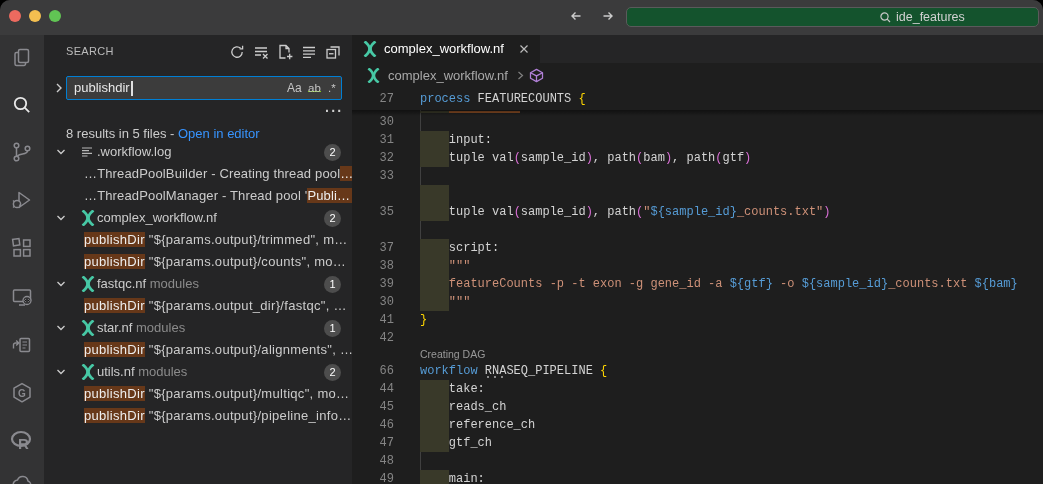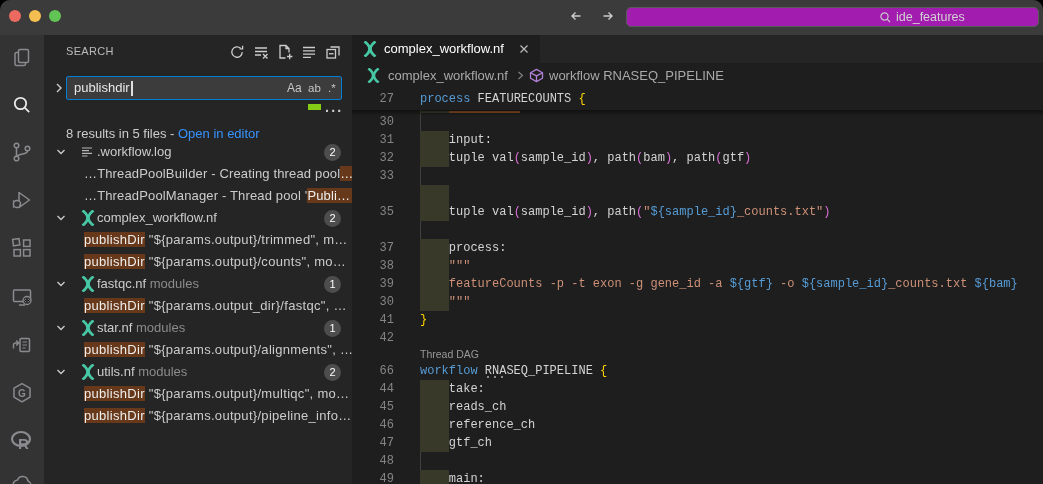--- a/index.html
+++ b/index.html
@@ -1,19 +1,19 @@
 <!DOCTYPE html>
 <html><head><meta charset="utf-8"><style>
 *{margin:0;padding:0;box-sizing:border-box}
 body{width:1043px;height:484px;background:#000;font-family:"Liberation Sans",sans-serif;overflow:hidden}
 .ab{position:absolute}
 #win{position:relative;width:1043px;height:484px;background:#1e1e1e;border-radius:10px 10px 0 0;overflow:hidden}
 #titlebar{position:absolute;left:0;top:0;width:1043px;height:35px;background:#3b3b3c}
 .tl{position:absolute;top:10px;width:12px;height:12px;border-radius:50%}
-#cc{position:absolute;left:626px;top:7px;width:413px;height:20px;background:#a21caf;border:1px solid #5a5a5b;border-radius:5px}
+#cc{position:absolute;left:626px;top:7px;width:413px;height:20px;background:#14532d;border:1px solid #5a5a5b;border-radius:5px}
 #actbar{position:absolute;left:0;top:35px;width:44px;height:449px;background:#333334}
 #sidebar{position:absolute;left:44px;top:35px;width:308px;height:449px;background:#252526;overflow:hidden}
 #editor{position:absolute;left:352px;top:35px;width:691px;height:449px;background:#1e1e1e}
 #tabstrip{position:absolute;left:0;top:0;width:691px;height:28px;background:#252526}
 #tab{position:absolute;left:0;top:0;width:188px;height:28px;background:#1e1e1e}
 #crumbs{position:absolute;left:0;top:28px;width:691px;height:25px;background:#1e1e1e;color:#a9a9a9;font-size:13px}
 #code{position:absolute;left:0;top:53px;width:691px;height:396px;background:#1e1e1e;font-family:"Liberation Mono",monospace;font-size:12px}
 .cl{position:absolute;left:0;width:691px;height:18px;line-height:18px;white-space:pre;color:#d4d4d4}
 .cl .n{display:inline-block;width:42px;text-align:right;color:#858585;font-size:12px}
 .cl .t{position:absolute;left:68px;top:0}
@@ -126,21 +126,21 @@
       </svg>
 
     <svg class="ab" style="left:9px;top:47px" width="12" height="12" viewBox="0 0 12 12">
         <path d="M4 2 L8 6 L4 10" stroke="#cccccc" stroke-width="1.4" fill="none"></path>
       </svg>
 
     <div class="ab" style="left:22px;top:41px;width:276px;height:24px;background:#3c3c3c;border:1px solid #007fd4;border-radius:2px">
       <span class="ab" style="left:7px;top:0;line-height:22px;font-size:13px;color:#e8e8e8">publishdir</span>
       <div class="ab" style="left:64px;top:4px;width:1.5px;height:15px;background:#e0e0e0"></div>
       <span class="ab" style="left:220px;top:0;line-height:22px;font-size:12px;color:#c5c5c5">Aa</span>
-      <span class="ab" style="left:241px;top:0;line-height:22px;font-size:11.5px;color:#c5c5c5;border-bottom:6px solid #84cc16;height:33px">ab</span>
+      <span class="ab" style="left:241px;top:0;line-height:22px;font-size:11.5px;color:#c5c5c5;border-bottom:1px solid #84cc16;height:15px">ab</span>
       <span class="ab" style="left:261px;top:0;line-height:22px;font-size:11.5px;color:#c5c5c5">.*</span>
     </div>
     <div class="ab" style="left:281px;top:68px;font-size:14px;font-weight:bold;color:#cfcfcf;letter-spacing:1.5px">···</div>
     <div class="ab" style="left:22px;top:91px;font-size:13px;color:#cccccc">8 results in 5 files - <span style="color:#3794ff">Open in editor</span></div>
 
     <div class="row" style="top:106px">
       <svg class="ab" style="left:12px;top:6px" width="10" height="10" viewBox="0 0 10 10">
           <path d="M1.5 3 L5 6.5 L8.5 3" stroke="#cccccc" stroke-width="1.3" fill="none"></path>
         </svg>
       <svg class="ab" style="left:36px;top:4px" width="14" height="14" viewBox="0 0 14 14">
@@ -242,48 +242,47 @@
           <path d="M13.5 0.5 Q3.4 8 13.5 15.5" stroke="#47c8a5" stroke-width="2.8" fill="none"></path>
         </svg>
       <span class="ab" style="left:36px;top:0;line-height:25px">complex_workflow.nf</span>
       <svg class="ab" style="left:164px;top:8px" width="9" height="9" viewBox="0 0 9 9">
           <path d="M2.5 1 L6.5 4.5 L2.5 8" stroke="#808080" stroke-width="1.2" fill="none"></path>
         </svg>
       <svg class="ab" style="left:177px;top:5px" width="15" height="15" viewBox="0 0 14 14">
           <path d="M7 1.3 L12.6 4.4 V9.6 L7 12.7 L1.4 9.6 V4.4 Z" stroke="#b180d7" stroke-width="1.2" fill="none" stroke-linejoin="round"></path>
           <path d="M1.4 4.4 L7 7.4 L12.6 4.4 M7 7.4 V12.7" stroke="#b180d7" stroke-width="1.2" fill="none"></path>
         </svg>
-      <span class="ab" style="left:197px;top:0;line-height:25px">workflow RNASEQ_PIPELINE</span>
     </div>
     <div id="code">
 
       <div class="guide" style="top:22px;height:201px"></div>
       <div class="guide" style="top:292px;height:104px"></div>
 
       <div class="band" style="top:23px;height:2px"></div>
       <div class="band" style="top:43px;height:36px"></div>
       <div class="band" style="top:97px;height:36px"></div>
       <div class="band" style="top:151px;height:72px"></div>
       <div class="band" style="top:292px;height:72px"></div>
       <div class="band" style="top:382px;height:14px"></div>
 
       <div class="ab" style="left:97px;top:23px;width:71px;height:2px;background:#8a4d24"></div>
 
       <div class="cl" style="top:25px"><span class="n">30</span></div>
       <div class="cl" style="top:43px"><span class="n">31</span><span class="t">    input:</span></div>
       <div class="cl" style="top:61px"><span class="n">32</span><span class="t">    tuple val<span class="pp">(</span>sample_id<span class="pp">)</span>, path<span class="pp">(</span>bam<span class="pp">)</span>, path<span class="pp">(</span>gtf<span class="pp">)</span></span></div>
       <div class="cl" style="top:79px"><span class="n">33</span></div>
       <div class="cl" style="top:115px"><span class="n">35</span><span class="t">    tuple val<span class="pp">(</span>sample_id<span class="pp">)</span>, path<span class="pp">(</span><span class="st">"</span><span class="ip">${sample_id}</span><span class="st">_counts.txt"</span><span class="pp">)</span></span></div>
-      <div class="cl" style="top:151px"><span class="n">37</span><span class="t">    process:</span></div>
+      <div class="cl" style="top:151px"><span class="n">37</span><span class="t">    script:</span></div>
       <div class="cl" style="top:169px"><span class="n">38</span><span class="t">    <span class="st">"""</span></span></div>
       <div class="cl" style="top:187px"><span class="n">39</span><span class="t">    <span class="st">featureCounts -p -t exon -g gene_id -a </span><span class="ip">${gtf}</span><span class="st"> -o </span><span class="ip">${sample_id}</span><span class="st">_counts.txt </span><span class="ip">${bam}</span></span></div>
       <div class="cl" style="top:205px"><span class="n">30</span><span class="t">    <span class="st">"""</span></span></div>
       <div class="cl" style="top:223px"><span class="n">41</span><span class="t"><span class="br">}</span></span></div>
       <div class="cl" style="top:241px"><span class="n">42</span></div>
-      <div class="ab" style="left:68px;top:259px;height:15px;line-height:15px;font-size:10.5px;color:#999999;font-family:'Liberation Sans',sans-serif">Thread DAG</div>
+      <div class="ab" style="left:68px;top:259px;height:15px;line-height:15px;font-size:10.5px;color:#999999;font-family:'Liberation Sans',sans-serif">Creating DAG</div>
       <div class="cl" style="top:274px"><span class="n">66</span><span class="t"><span class="kw">workflow</span> RNASEQ_PIPELINE <span class="br">{</span></span></div>
       <div class="ab" style="left:135px;top:288px;width:2px;height:2px;background:#8a8a8a"></div>
         <div class="ab" style="left:142px;top:288px;width:2px;height:2px;background:#8a8a8a"></div>
         <div class="ab" style="left:149px;top:288px;width:2px;height:2px;background:#8a8a8a"></div>
       <div class="cl" style="top:292px"><span class="n">44</span><span class="t">    take:</span></div>
       <div class="cl" style="top:310px"><span class="n">45</span><span class="t">    reads_ch</span></div>
       <div class="cl" style="top:328px"><span class="n">46</span><span class="t">    reference_ch</span></div>
       <div class="cl" style="top:346px"><span class="n">47</span><span class="t">    gtf_ch</span></div>
       <div class="cl" style="top:364px"><span class="n">48</span></div>
       <div class="cl" style="top:382px"><span class="n">49</span><span class="t">    main:</span></div>

